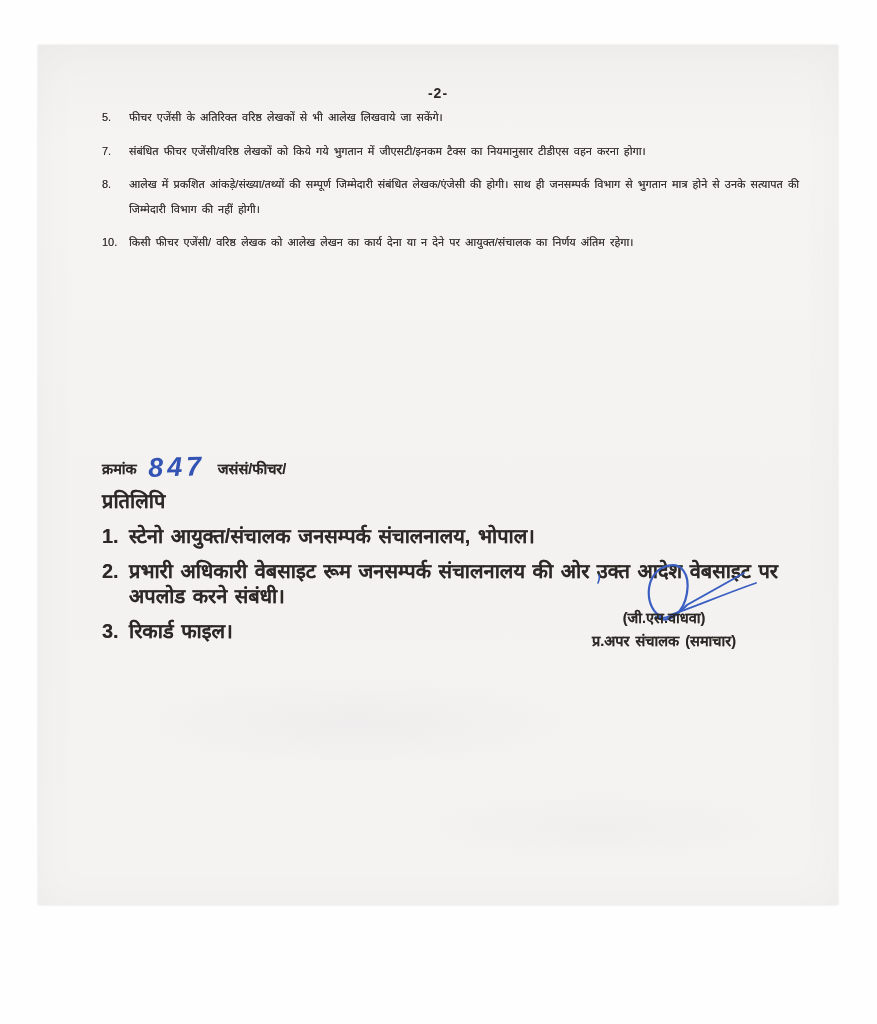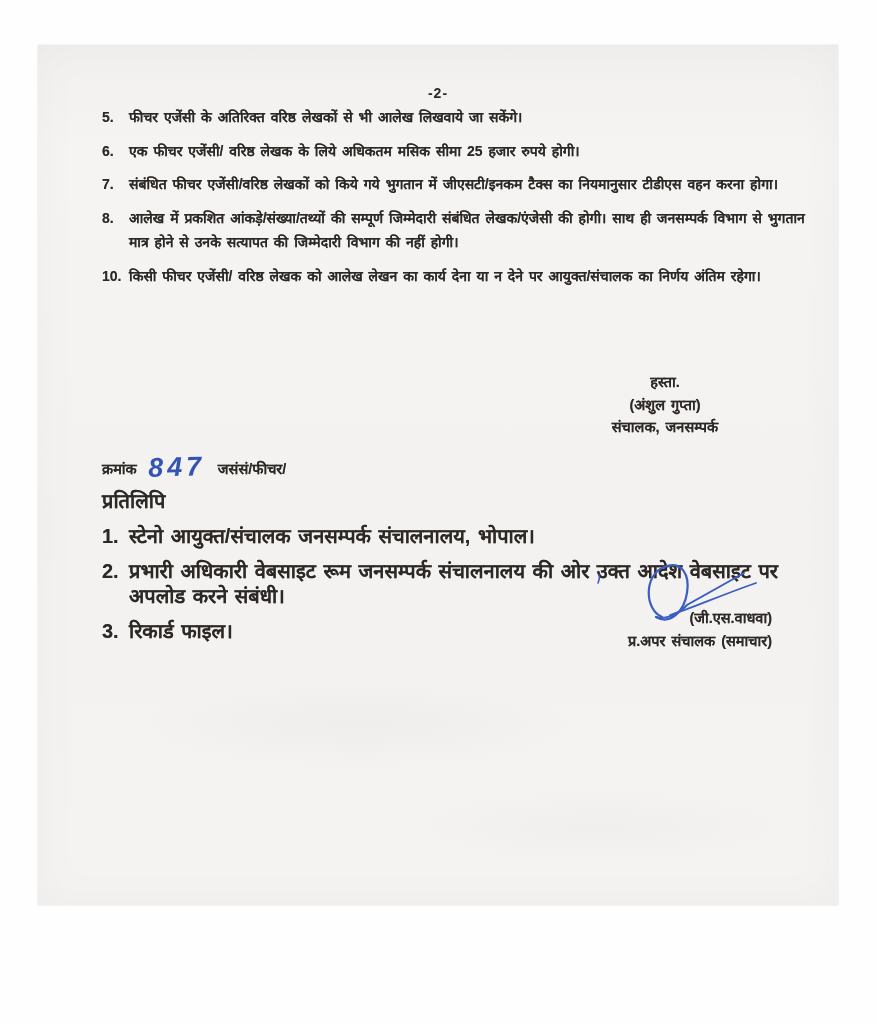--- a/index.html
+++ b/index.html
@@ -35,22 +35,22 @@
     text-align: center;
     font-size: 14px;
     font-weight: 700;
     letter-spacing: 1px;
   }
   .main-list {
     position: absolute;
     top: 60px;
     left: 64px;
     width: 712px;
-    font-size: 14px;
-    font-weight: 700;
+    font-size: 11px;
+    font-weight: 400;
     line-height: 24.5px;
     word-spacing: 2px;
     text-shadow: 0 0 0.6px rgba(60,55,50,0.55);
   }
   .item {
     padding-left: 27px;
     margin-bottom: 9px;
   }
   .item .num {
     display: inline-block;
@@ -113,21 +113,21 @@
     line-height: 25px;
     word-spacing: 2px;
     text-shadow: 0 0 0.6px rgba(60,55,50,0.55);
   }
   .copy-item { margin-top: 10px; }
   .sig2 {
     position: absolute;
     top: 562px;
     right: 66px;
     width: 216px;
-    text-align: right;
+    text-align: center;
     font-size: 14.5px;
     font-weight: 700;
     line-height: 23px;
     word-spacing: 2px;
     text-shadow: 0 0 0.6px rgba(60,55,50,0.55);
   }
   .signature-svg {
     position: absolute;
     top: 512px;
     right: 62px;
@@ -153,38 +153,30 @@
 <div class="stage">
   <div class="paper">
 
     <div class="pagenum">-2-</div>
 
     <div class="main-list">
       <div class="item">
         <span class="num">5.</span><span>फीचर एजेंसी के अतिरिक्त वरिष्ठ लेखकों से भी आलेख लिखवाये जा सकेंगे।</span>
       </div>
       <div class="item">
-        <span class="num">6.</span><span>एक फीचर एजेंसी/ वरिष्ठ लेखक के लिये अधिकतम मसिक सीमा 25 हजार रुपये होगी।</span>
-      </div>
-      <div class="item">
         <span class="num">7.</span><span>संबंधित फीचर एजेंसी/वरिष्ठ लेखकों को किये गये भुगतान में जीएसटी/इनकम टैक्स का नियमानुसार टीडीएस वहन करना होगा।</span>
       </div>
       <div class="item">
         <span class="num">8.</span><span>आलेख में प्रकशित आंकड़े/संख्या/तथ्यों की सम्पूर्ण जिम्मेदारी संबंधित लेखक/एंजेसी की होगी। साथ ही जनसम्पर्क विभाग से भुगतान मात्र होने से उनके सत्यापत की जिम्मेदारी विभाग की नहीं होगी।</span>
       </div>
       <div class="item">
         <span class="num">10.</span><span>किसी फीचर एजेंसी/ वरिष्ठ लेखक को आलेख लेखन का कार्य देना या न देने पर आयुक्त/संचालक का निर्णय अंतिम रहेगा।</span>
       </div>
     </div>
 
-    <div class="sig1">
-      <div>हस्ता.</div>
-      <div>(अंशुल गुप्ता)</div>
-      <div>संचालक, जनसम्पर्क</div>
-    </div>
 
     <div class="ref-row">
       <div>
         <span>क्रमांक</span>
         <span class="hand hand-big">847</span>
         <span>जसंसं/फीचर/</span>
       </div>
     </div>
 
     <div class="copy-section">

